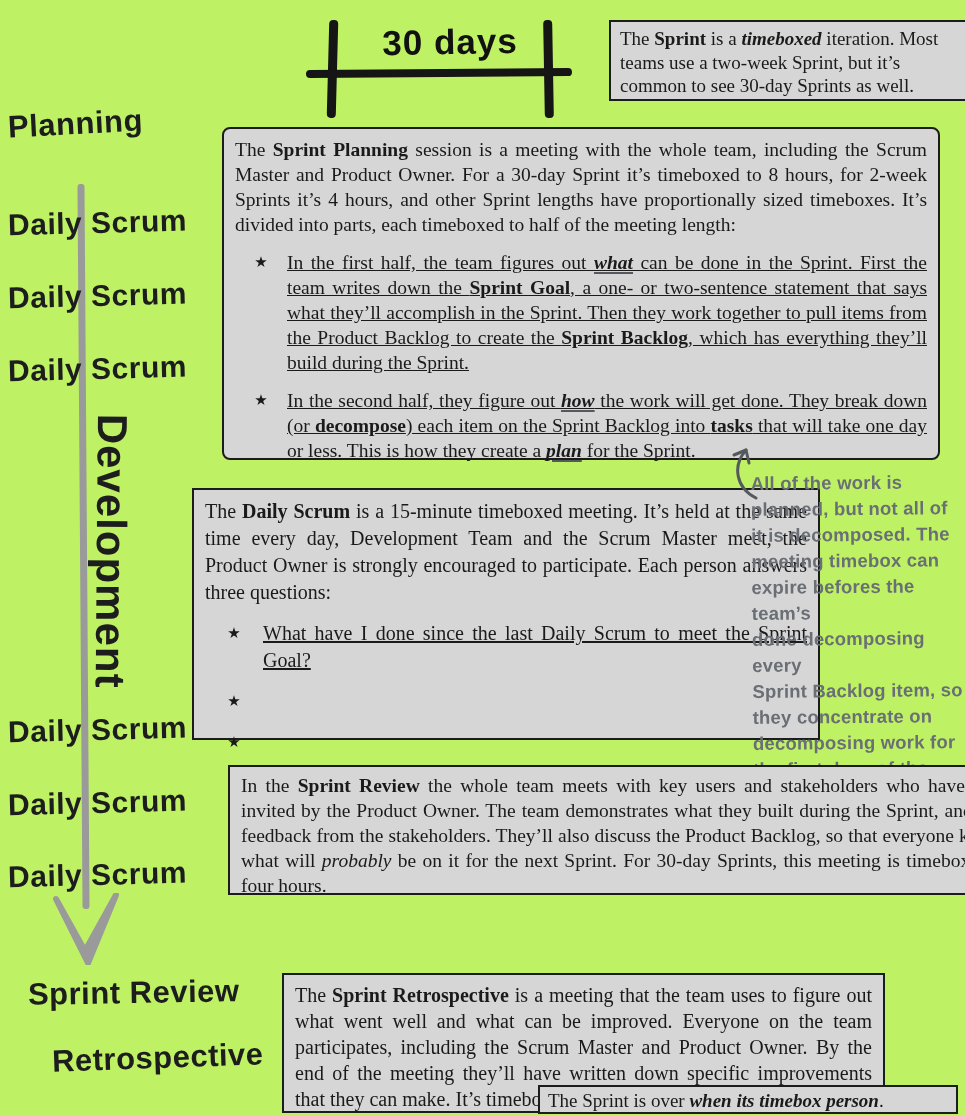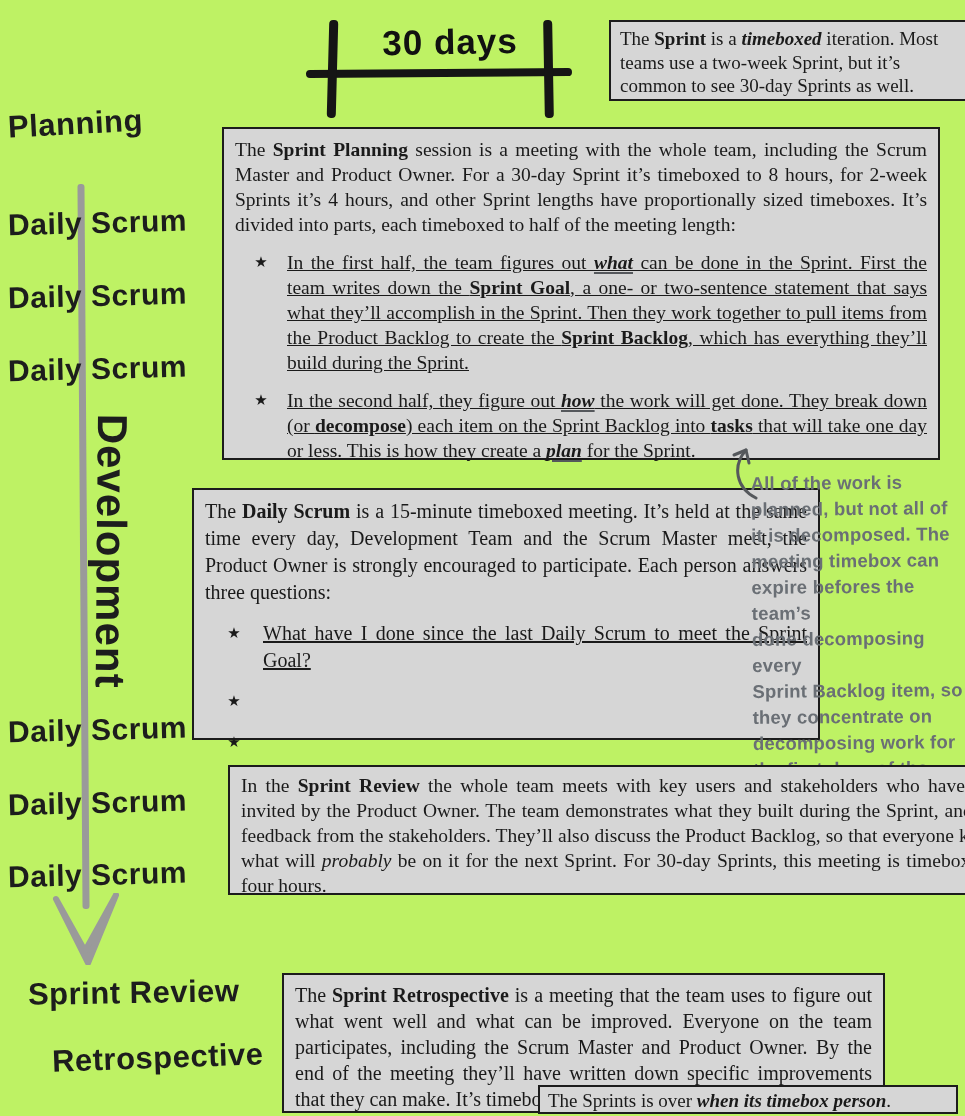--- a/index.html
+++ b/index.html
@@ -16,21 +16,21 @@
   .box p{margin:0;text-align:justify;}
   .b{font-weight:bold}
   .i{font-style:italic}
   .u{text-decoration:underline;text-decoration-thickness:2px;text-underline-offset:3px;text-decoration-color:#55585c;}
   .bullet{display:flex;margin-top:13px;}
   .bullet .star{flex:0 0 52px;text-align:center;font-family:"DejaVu Sans",sans-serif;font-size:15px;line-height:25px;}
   .bullet .bt{flex:1;text-align:justify;text-decoration:underline;}
 
   .sprint-intro{left:609px;top:20px;width:365px;height:81px;padding:5px 9px;font-size:19px;line-height:23.5px;}
   .sprint-intro p{text-align:left;}
-  .planning-box{left:222px;top:127px;width:718px;height:333px;padding:8px 11px;font-size:19.5px;line-height:25px;}
+  .planning-box{left:222px;top:127px;width:718px;height:333px;padding:8px 11px;font-size:19.5px;line-height:25px;border-radius:8px;}
   .daily-box{left:192px;top:488px;width:628px;height:252px;padding:8px 11px;font-size:20px;line-height:27px;}
   .daily-box .bullet{margin-top:14px;}
   .daily-box .bullet .star{flex:0 0 58px;line-height:27px;}
   .review-box{left:228px;top:765px;width:795px;height:130px;padding:6px 11px;font-size:19.5px;line-height:25px;}
   .retro-box{left:282px;top:973px;width:603px;height:140px;padding:7px 11px;font-size:20px;line-height:26px;}
   .timebox-box{left:538px;top:1085px;width:420px;height:29px;padding:2px 8px;font-size:19px;line-height:23px;}
   .timebox-box p{text-align:left;white-space:nowrap;}
 
   
   .tl-label{
@@ -140,16 +140,16 @@
 
   <div class="box review-box">
     <p><span>In the </span><span class="b">Sprint Review</span><span> the whole team meets with key users and stakeholders who have been invited by the Product Owner. The team demonstrates what they built during the Sprint, and gets feedback from the stakeholders. They’ll also discuss the Product Backlog, so that everyone knows what will </span><span class="i">probably</span><span> be on it for the next Sprint. For 30-day Sprints, this meeting is timeboxed to four hours.</span></p>
   </div>
 
   <div class="box retro-box">
     <p><span>The </span><span class="b">Sprint Retrospective</span><span> is a meeting that the team uses to figure out what went well and what can be improved. Everyone on the team participates, including the Scrum Master and Product Owner. By the end of the meeting they’ll have written down specific improvements that they can make. It’s timeboxed to three hours for a 30-day Sprint.</span></p>
   </div>
 
   <div class="box timebox-box">
-    <p><span>The Sprints is over </span><span class="b i">when its timebox person</span><span>.</span></p>
+    <p><span>The Sprint is over </span><span class="b i">when its timebox person</span><span>.</span></p>
   </div>
 
 </div>
 
 </body></html>

